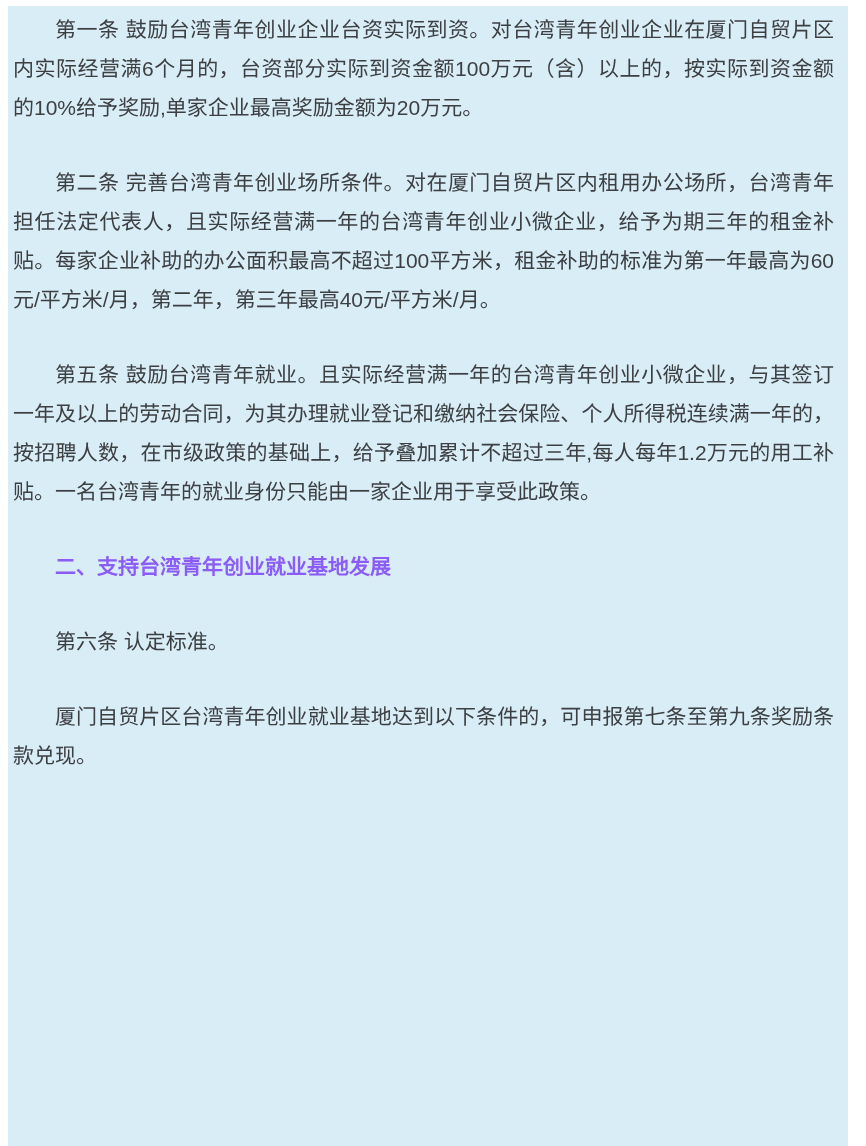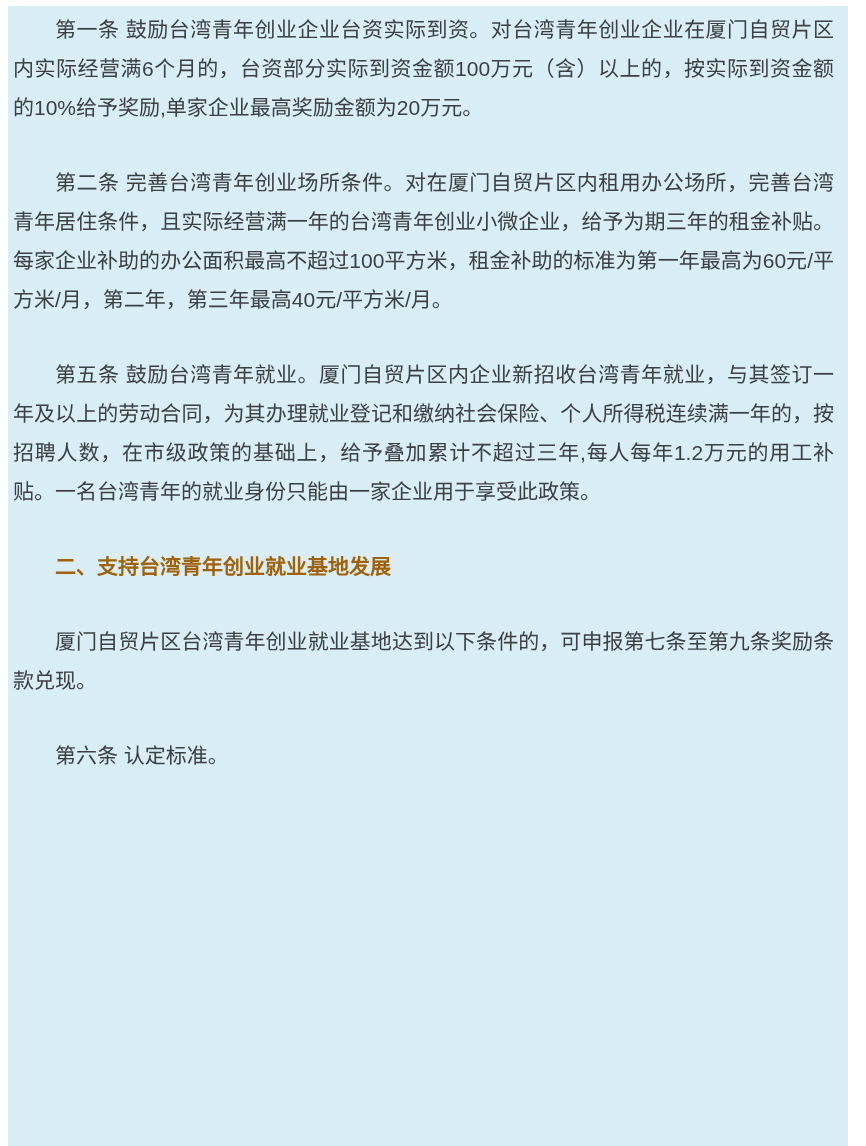--- a/index.html
+++ b/index.html
@@ -31,31 +31,31 @@
     font-size: 21px;
     line-height: 39px;
     color: #3d4043;
     text-align: justify;
     text-justify: inter-ideograph;
     text-indent: 2em;
     word-break: break-all;
   }
   .doc-panel p.section-heading {
     font-weight: bold;
-    color: #a16207;
+    color: #8b5cf6;
   }
   .doc-panel p:last-child {
     margin-bottom: 0;
   }
 </style>
 </head>
 <body>
 
 <div class="page">
   <div class="doc-panel">
     <p>第一条 鼓励台湾青年创业企业台资实际到资。对台湾青年创业企业在厦门自贸片区内实际经营满6个月的，台资部分实际到资金额100万元（含）以上的，按实际到资金额的10%给予奖励,单家企业最高奖励金额为20万元。</p>
-    <p>第二条 完善台湾青年创业场所条件。对在厦门自贸片区内租用办公场所，完善台湾青年居住条件，且实际经营满一年的台湾青年创业小微企业，给予为期三年的租金补贴。每家企业补助的办公面积最高不超过100平方米，租金补助的标准为第一年最高为60元/平方米/月，第二年，第三年最高40元/平方米/月。</p>
-    <p>第五条 鼓励台湾青年就业。厦门自贸片区内企业新招收台湾青年就业，与其签订一年及以上的劳动合同，为其办理就业登记和缴纳社会保险、个人所得税连续满一年的，按招聘人数，在市级政策的基础上，给予叠加累计不超过三年,每人每年1.2万元的用工补贴。一名台湾青年的就业身份只能由一家企业用于享受此政策。</p>
+    <p>第二条 完善台湾青年创业场所条件。对在厦门自贸片区内租用办公场所，台湾青年担任法定代表人，且实际经营满一年的台湾青年创业小微企业，给予为期三年的租金补贴。每家企业补助的办公面积最高不超过100平方米，租金补助的标准为第一年最高为60元/平方米/月，第二年，第三年最高40元/平方米/月。</p>
+    <p>第五条 鼓励台湾青年就业。且实际经营满一年的台湾青年创业小微企业，与其签订一年及以上的劳动合同，为其办理就业登记和缴纳社会保险、个人所得税连续满一年的，按招聘人数，在市级政策的基础上，给予叠加累计不超过三年,每人每年1.2万元的用工补贴。一名台湾青年的就业身份只能由一家企业用于享受此政策。</p>
     <p class="section-heading">二、支持台湾青年创业就业基地发展</p>
+    <p>第六条 认定标准。</p>
     <p>厦门自贸片区台湾青年创业就业基地达到以下条件的，可申报第七条至第九条奖励条款兑现。</p>
-    <p>第六条 认定标准。</p>
   </div>
 </div>
 
 </body></html>

